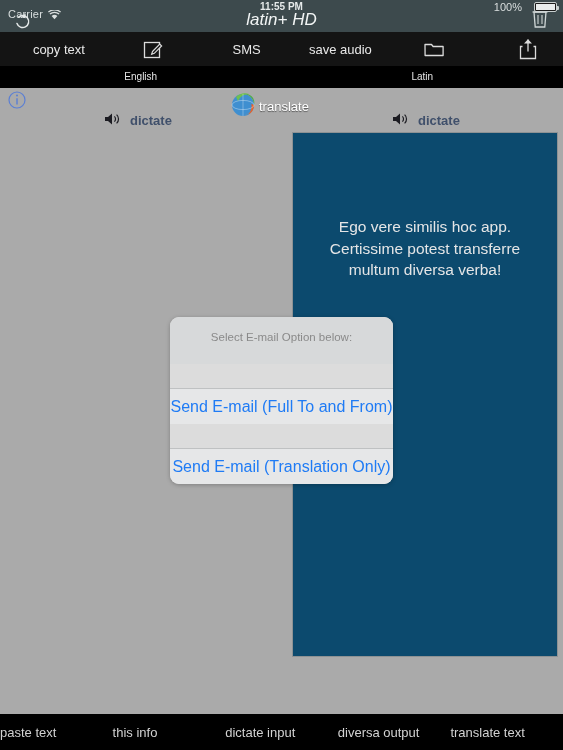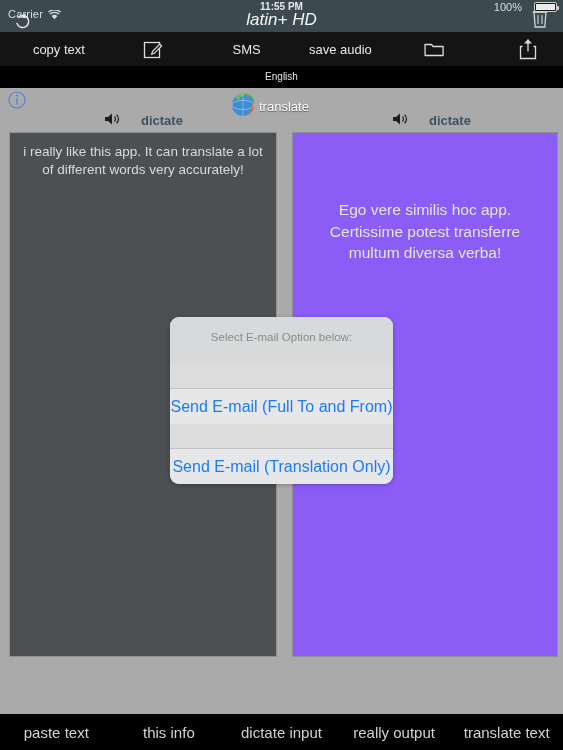--- a/index.html
+++ b/index.html
@@ -78,21 +78,21 @@
   
   .action-row {
     position: absolute; left: 0; top: 88px; width: 563px; height: 44px;
     background: #aaaaaa;
   }
   .info-btn {
     position: absolute; left: 8px; top: 3px; width: 18px; height: 18px;
     cursor: pointer;
   }
   .dictate {
-    position: absolute; top: 24px; display: flex; align-items: center; gap: 20px;
+    position: absolute; top: 24px; display: flex; align-items: center; gap: 9px;
     font-size: 13px; color: #40506b; font-weight: bold; cursor: pointer;
   }
   .dictate.left { left: 104px; }
   .dictate.right { left: 392px; }
   .spk { display:block; }
   .translate-btn {
     position: absolute; left: 230px; top: 90px; display: flex; align-items: center;
     gap: 1px; cursor: pointer; z-index: 3;
   }
   .translate-btn .tlabel {
@@ -102,23 +102,23 @@
 
   
   .panel {
     position: absolute; top: 132px; height: 525px;
     background: #4c5052; border: 1px solid #8e9294;
     padding: 10px 12px; overflow: hidden;
     color: #d8dadb; font-size: 13.5px; line-height: 1.35; text-align: center;
   }
   .panel.left { left: 9px; width: 268px; }
   .panel.right {
-    left: 292px; width: 266px; background: #8b5cf6;
+    left: 292px; width: 266px; background: #0c4a6e;
     font-size: 15.5px; line-height: 1.4; color: #e4e5e6;
-    padding-top: 66px;
+    padding-top: 83px;
   }
 
   
   .sheet {
     position: absolute; left: 170px; top: 317px; width: 223px;
     background: #dcdcdc; border-radius: 9px; overflow: hidden;
     box-shadow: 0 1px 4px rgba(0,0,0,.25);
   }
   .sheet-title {
     height: 47px; line-height: 41px; text-align: center;
@@ -129,21 +129,21 @@
     font-size: 16px; color: #1f7bf5; background: #e6e7e8;
     border-top: 1px solid #bfc1c2; cursor: pointer; margin-top: 24px;
   }
 
   
   .bottom-bar {
     position: absolute; left: 0; bottom: 0; width: 563px; height: 36px;
     background: #000; display: flex; align-items: center;
   }
   .bb-item {
-    flex: 1; text-align: center; color: #d2d2d2; font-size: 15px;
+    flex: 1; text-align: left; color: #d2d2d2; font-size: 13px;
     cursor: pointer;
   }
 </style>
 </head>
 <body>
 
 <div id="app">
 
   <div class="navbar">
     <div class="status-left">
@@ -214,20 +214,21 @@
           <path d="M3.5 8.5 h-2 v12 h15 v-12 h-2" stroke="#dcdcdc" stroke-width="1.3" fill="none"></path>
           <path d="M9 1.5 v12" stroke="#dcdcdc" stroke-width="1.3"></path>
           <path d="M9 1.2 L13 5.4 L5 5.4 Z" fill="#dcdcdc"></path>
         </svg>
       </span>
     </div>
   </div>
 
   <div class="lang-bar">
     <div class="lang-cell">English</div>
+    <div class="lang-cell">Latin</div>
   </div>
 
   <div class="action-row">
     <div class="info-btn">
       <svg width="18" height="18" viewBox="0 0 18 18">
         <circle cx="9" cy="9" r="8" stroke="#5b7fd4" stroke-width="1.2" fill="none"></circle>
         <circle cx="9" cy="4.6" r="1" fill="#5b7fd4"></circle>
         <path d="M9 7.2 v6.4" stroke="#5b7fd4" stroke-width="1.4"></path>
       </svg>
     </div>
@@ -263,34 +264,31 @@
         <path d="M6 7 a13 13 0 0 1 13 -3 a11 11 0 0 0 -11 7 Z" fill="#6fc04f"></path>
         <path d="M24 15 a11 11 0 0 1 -6 9.8 a13 13 0 0 0 3.4 -11 Z" fill="#e8622a"></path>
         <path d="M16 24.5 a11 11 0 0 0 6.5 -7 a12 12 0 0 1 -9.5 8 Z" fill="#f0852f"></path>
         <ellipse cx="13" cy="15" rx="11" ry="4.6" stroke="#ffffff" stroke-width="0.7" fill="none" opacity=".5"></ellipse>
         <path d="M13 4 v22" stroke="#ffffff" stroke-width="0.7" opacity=".45"></path>
       </svg>
     </span>
     <span class="tlabel">translate</span>
   </div>
 
-  <div class="panel left">
-    <span>i really like this app. It can translate a lot of different words very accurately!</span>
-  </div>
   <div class="panel right">
     <span>Ego vere similis hoc app. Certissime potest transferre multum diversa verba!</span>
   </div>
 
   <div class="sheet">
     <div class="sheet-title">Select E-mail Option below:</div>
     <div class="sheet-btn">Send E-mail (Full To and From)</div>
     <div class="sheet-btn">Send E-mail (Translation Only)</div>
   </div>
 
   <div class="bottom-bar">
     <div class="bb-item">paste text</div>
     <div class="bb-item">this info</div>
     <div class="bb-item">dictate input</div>
-    <div class="bb-item">really output</div>
+    <div class="bb-item">diversa output</div>
     <div class="bb-item">translate text</div>
   </div>
 
 </div>
 
 </body></html>

